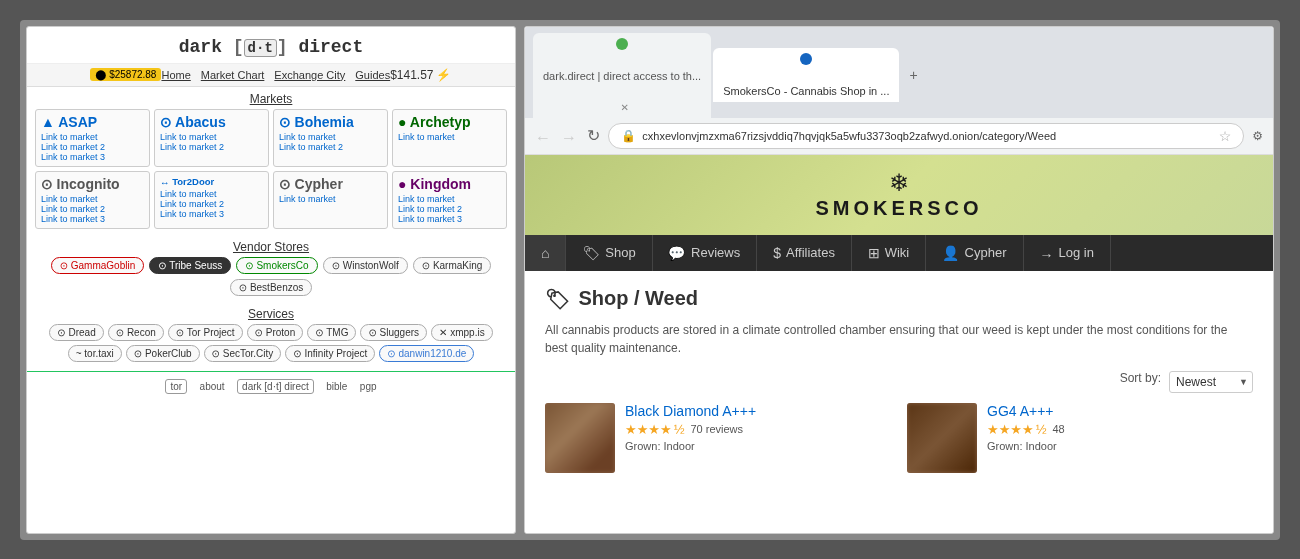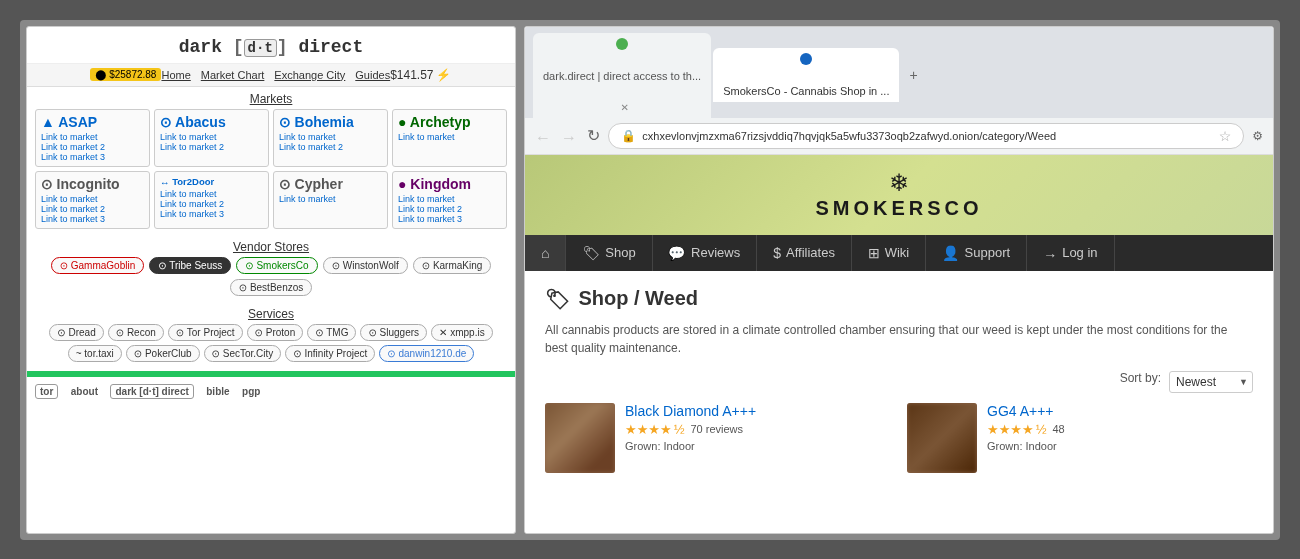--- a/index.html
+++ b/index.html
@@ -127,24 +127,24 @@
     .service-tag {
       border: 1px solid #aaa;
       border-radius: 12px;
       padding: 2px 7px;
       font-size: 10px;
       color: #333;
       background: #f9f9f9;
     }
 
     .footer-links {
+      text-align: center;
       padding: 4px;
-      border-top: 6px solid #22c55e;
+      border-top: 1px solid #22c55e;
       margin-top: 3px;
-      font-weight: bold;
     }
     .footer-links span {
       margin: 0 4px;
       font-size: 10px;
       color: #555;
       cursor: pointer;
     }
     .footer-box {
       display: inline-block;
       border: 1px solid #999;
@@ -540,21 +540,21 @@
         <div class="site-nav-item">
           <span class="site-nav-icon">$</span>
           <span>Affiliates</span>
         </div>
         <div class="site-nav-item">
           <span class="site-nav-icon">⊞</span>
           <span>Wiki</span>
         </div>
         <div class="site-nav-item">
           <span class="site-nav-icon">👤</span>
-          <span>Support</span>
+          <span>Cypher</span>
         </div>
         <div class="site-nav-item">
           <span class="site-nav-icon">→</span>
           <span>Log in</span>
         </div>
       </div>
 
       <div class="site-body">
 
         <div class="breadcrumb-title">

